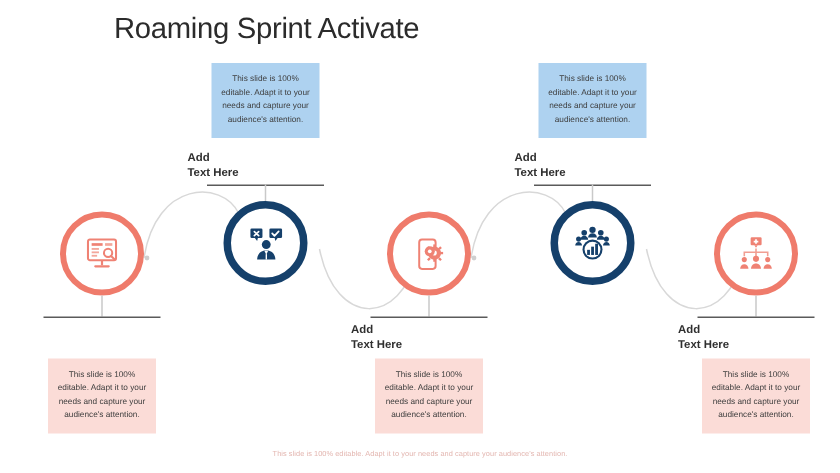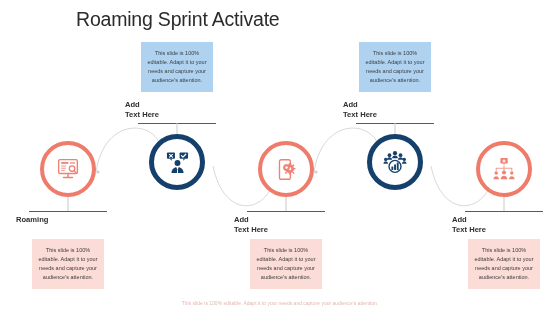--- a/index.html
+++ b/index.html
@@ -161,21 +161,20 @@
           <circle cx="21" cy="15.5" r="3.4" fill="none" stroke="#ef8274" stroke-width="1.6"></circle>
           <path d="M23.4 18l2.6 2.6" stroke="#ef8274" stroke-width="1.7" stroke-linecap="round"></path>
           <path d="M16 21.5v4.2" stroke="#ef8274" stroke-width="1.8"></path>
           <path d="M10.5 26.5h11" stroke="#ef8274" stroke-width="1.8" stroke-linecap="round"></path>
         </svg>
       </span>
     </div>
     <div class="stem" style="top:197px;height:14px;"></div>
     <div class="rule" style="top:211px;"></div>
     <div class="label" style="top:215px;">
-      <div>Roaming</div>
     </div>
     <div class="textbox pink" style="top:239px;">This slide is 100% editable. Adapt it to your needs and capture your audience's attention.</div>
   </div>
 
   <div class="step" style="left:125px;">
     <div class="textbox blue" style="top:42px;">This slide is 100% editable. Adapt it to your needs and capture your audience's attention.</div>
     <div class="label" style="top:100px;">
       <div>Add</div>
       <div>Text Here</div>
     </div>

